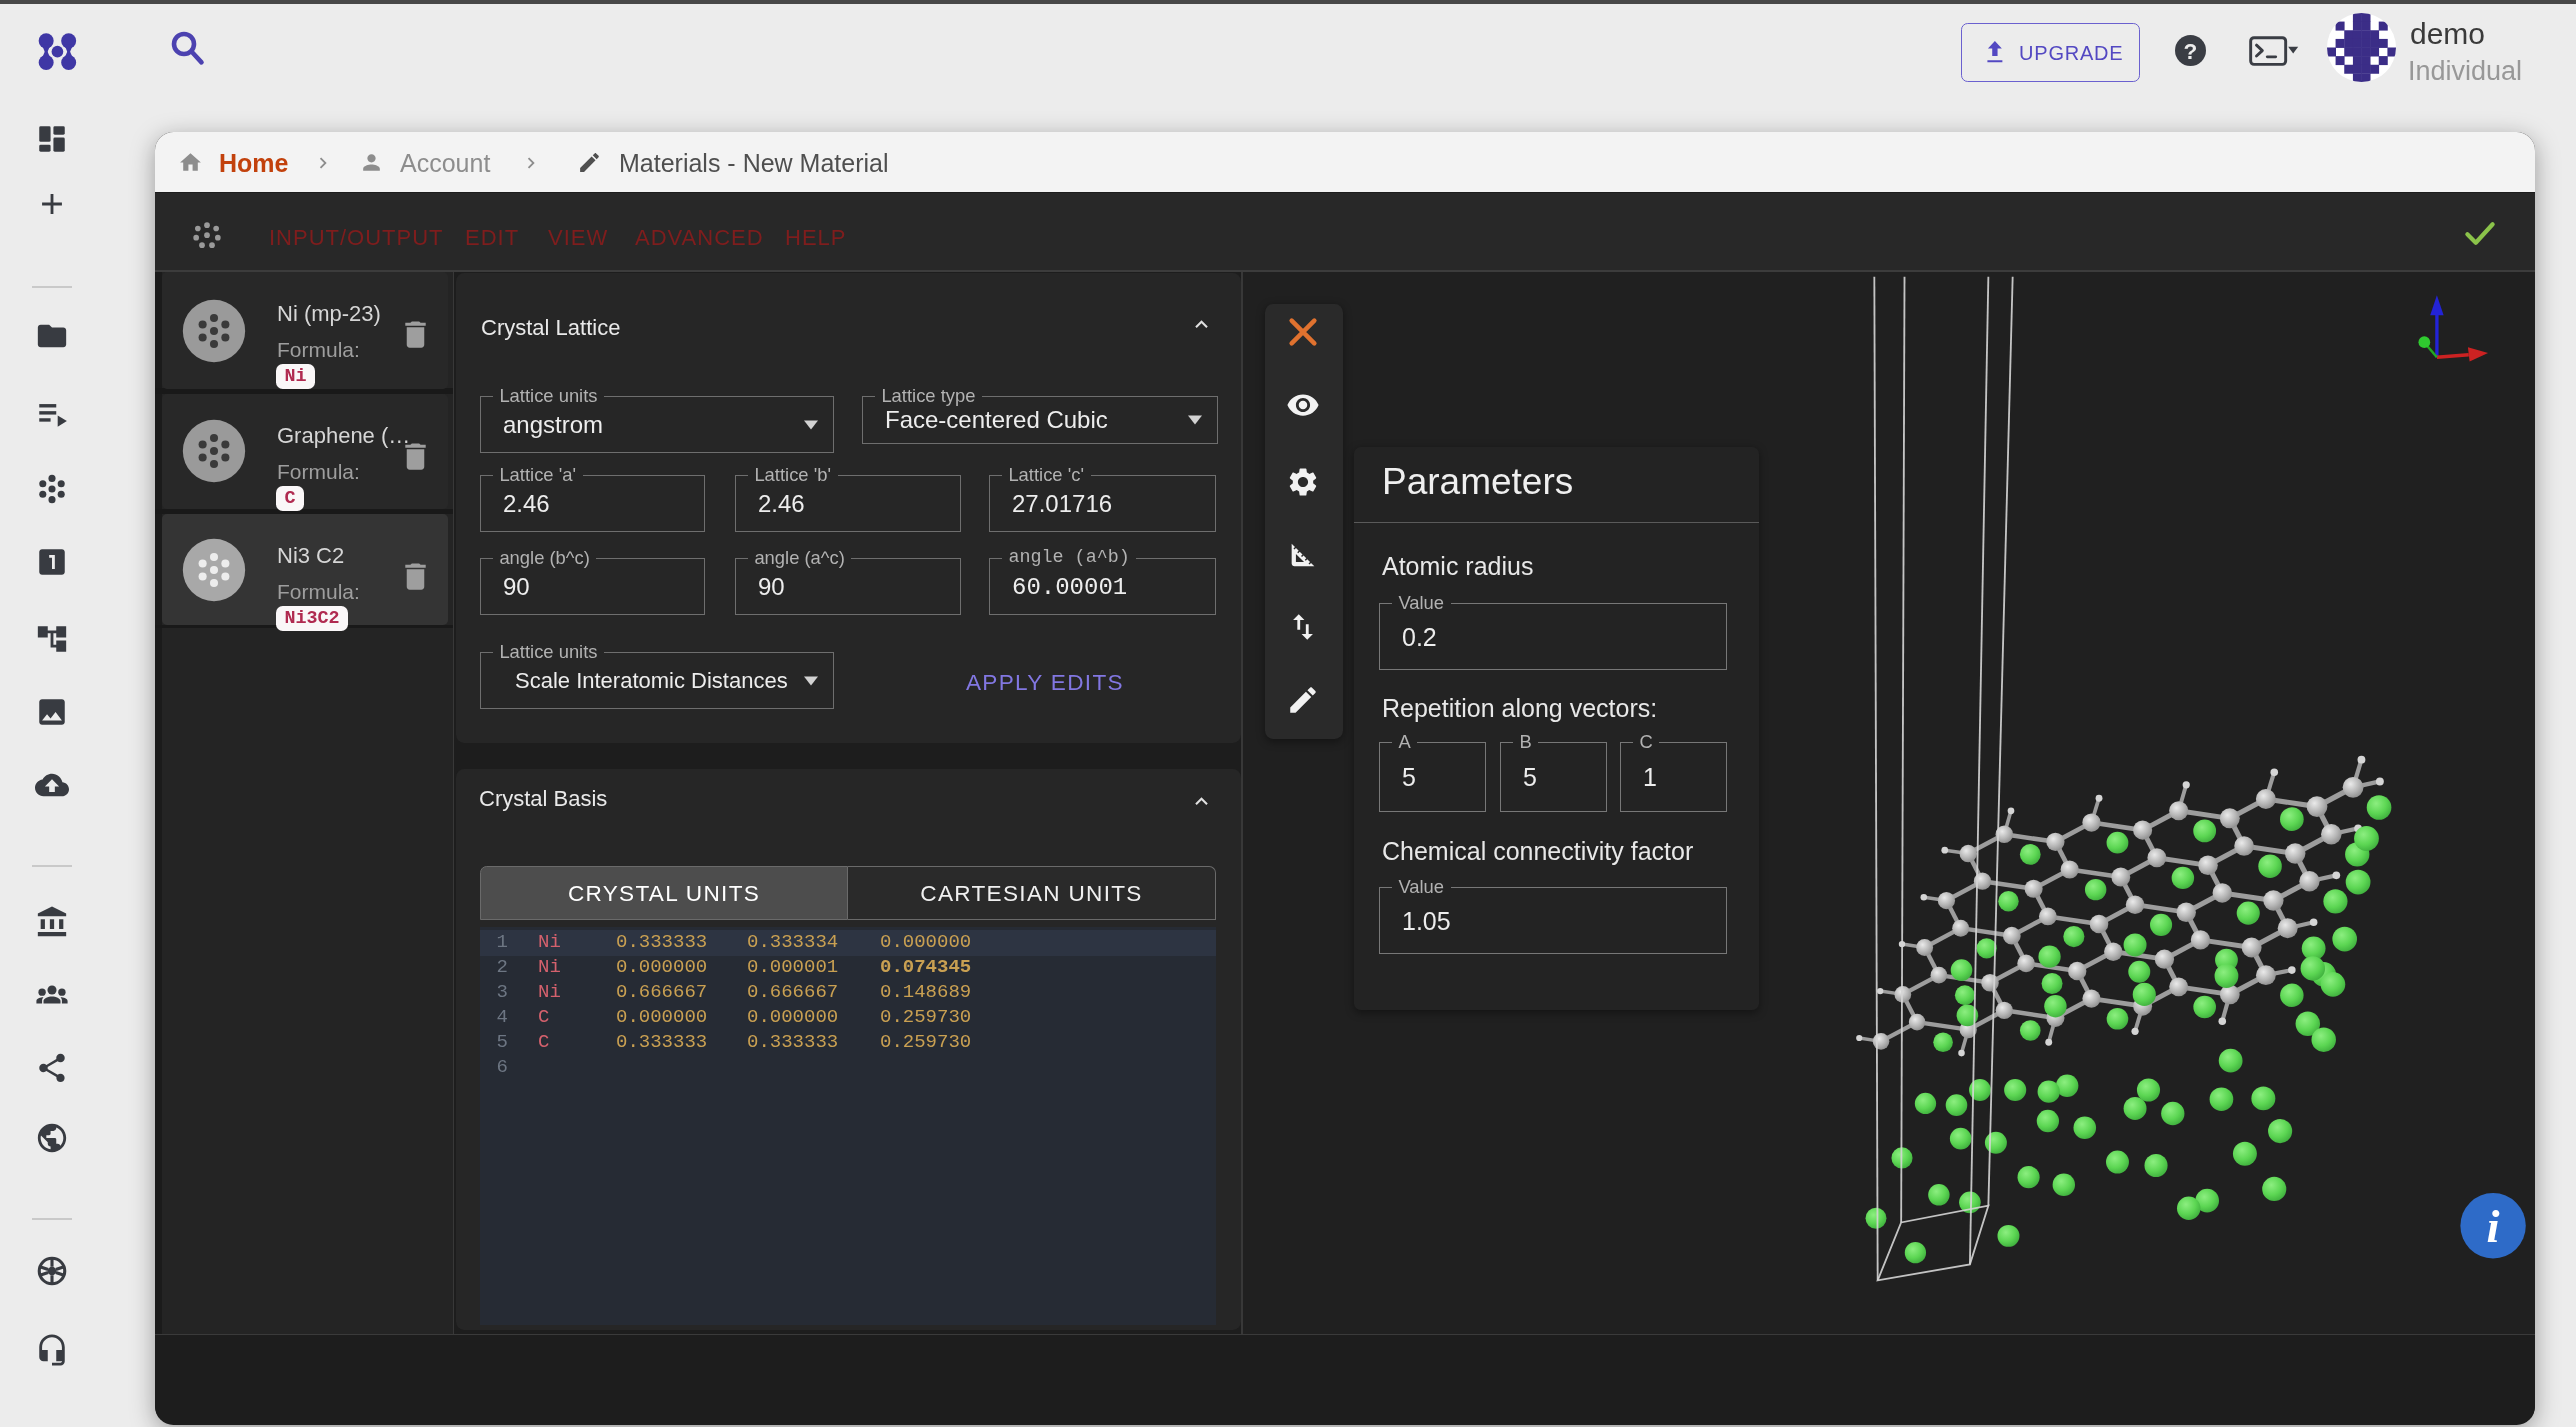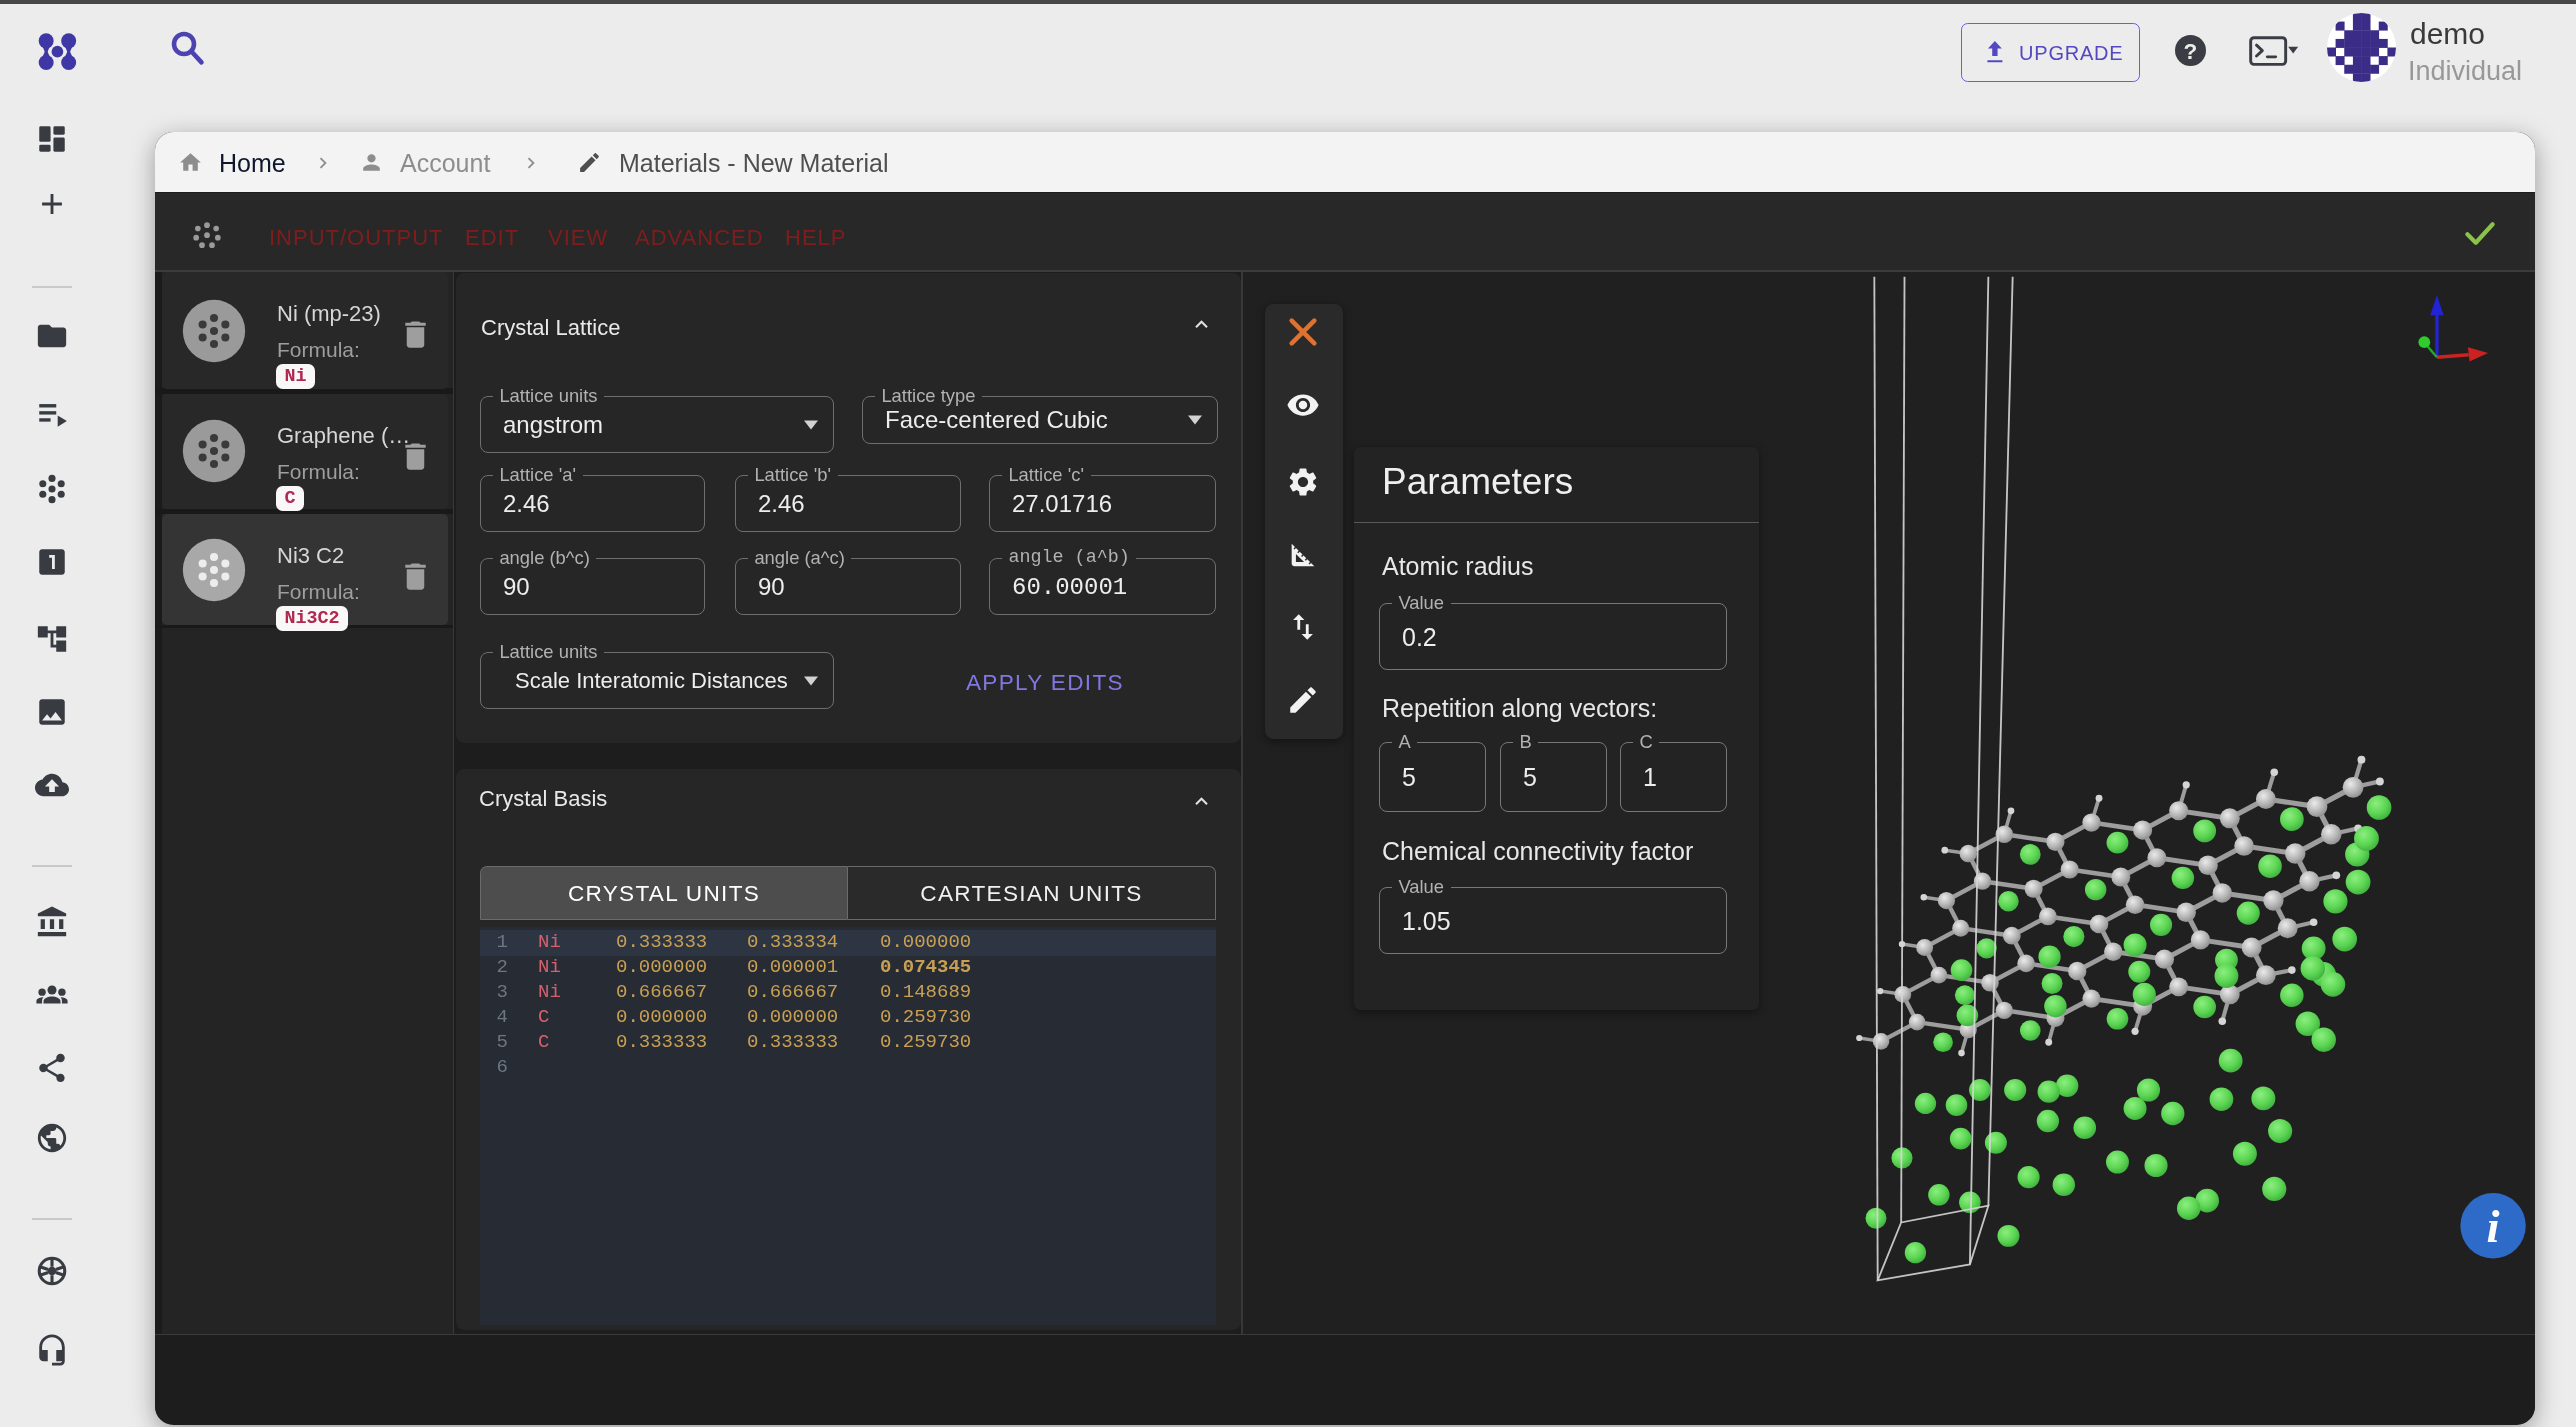--- a/index.html
+++ b/index.html
@@ -1,19 +1,19 @@
 <!DOCTYPE html>
 <html style="font-size:13.4px"><head>
 <meta charset="utf-8">
 <style>
 * { margin:0; padding:0; box-sizing:border-box; }
 html,body { width:2576px; height:1427px; background:#ececec; font-family:"Liberation Sans", sans-serif; overflow:hidden; }
 #page { position:relative; width:2576px; height:1427px; overflow:hidden; }
 .abs { position:absolute; }
-.fieldset { position:absolute; border:1.3px solid #6e6e6e; border-radius:8px; }
+.fieldset { position:absolute; border:1.3px solid #6e6e6e; border-radius:0; }
 .fieldset .lbl { position:absolute; top:-11.7px; left:11.7px; background:#262626; padding:0 6.7px; color:#b2b2b2; font-size:18.4px; white-space:nowrap; }
 .fieldset .val { position:absolute; left:22px; top:50%; transform:translateY(-50%); color:#ededed; font-size:22.6px; white-space:nowrap; }
 .fieldset .arr { position:absolute; right:15px; top:50%; transform:translateY(-50%); width:0; height:0; border-left:7.5px solid transparent; border-right:7.5px solid transparent; border-top:9.2px solid #d2d2d2; }
 .ptitle { color:#e9e9e9; font-size:22px; }
 .chip { position:absolute; background:#faf7f8; border-radius:6.7px; color:#b02a50; font-family:"Liberation Mono", monospace; font-weight:bold; font-size:18.4px; line-height:25px; padding:0 8.4px; }
 .mitem { position:absolute; color:#7f1d1d; font-size:22px; letter-spacing:1px; font-weight:500; top:0; }
 </style>
 </head>
 <body>
 <div id="page">
@@ -181,21 +181,21 @@
 <div class="abs" style="left:32px;top:286px;width:40px;height:1.7px;background:#c9c9c9;"></div>
 <div class="abs" style="left:32px;top:865px;width:40px;height:1.7px;background:#c9c9c9;"></div>
 <div class="abs" style="left:32px;top:1218px;width:40px;height:1.7px;background:#c9c9c9;"></div>
 
 <div class="abs" style="left:155px;top:132px;width:2380px;height:1292px;background:#1d1d1d;border-radius:18.4px;box-shadow:0 6.7px 25px rgba(0,0,0,0.35);"></div>
 
 <div class="abs" style="left:155px;top:132px;width:2380px;height:60px;background:#f3f3f3;border-radius:18.4px 18.4px 0 0;"></div>
 <svg class="abs" style="left:177px;top:150px;" width="27" height="25" viewBox="0 0 24 24">
       <path fill="#8d8d8d" d="M10 20v-6h4v6h5v-8h3L12 3 2 12h3v8z"></path>
     </svg>
-<div class="abs" style="left:219px;top:149px;color:#0f172a;font-size:25px;">Home</div>
+<div class="abs" style="left:219px;top:149px;color:#c2410c;font-size:25px;font-weight:bold;">Home</div>
 <svg class="abs" style="left:312px;top:152px;" width="22" height="22" viewBox="0 0 24 24">
       <path fill="#8d8d8d" d="M8.59 16.59 13.17 12 8.59 7.41 10 6l6 6-6 6z"></path>
     </svg>
 <svg class="abs" style="left:359px;top:150px;" width="25" height="25" viewBox="0 0 24 24">
       <path fill="#8d8d8d" d="M12 12c2.21 0 4-1.79 4-4s-1.79-4-4-4-4 1.79-4 4 1.79 4 4 4zm0 2c-2.67 0-8 1.34-8 4v2h16v-2c0-2.66-5.33-4-8-4z"></path>
     </svg>
 <div class="abs" style="left:400px;top:149px;color:#8d8d8d;font-size:25px;">Account</div>
 <svg class="abs" style="left:520px;top:152px;" width="22" height="22" viewBox="0 0 24 24">
       <path fill="#8d8d8d" d="M8.59 16.59 13.17 12 8.59 7.41 10 6l6 6-6 6z"></path>
     </svg>

